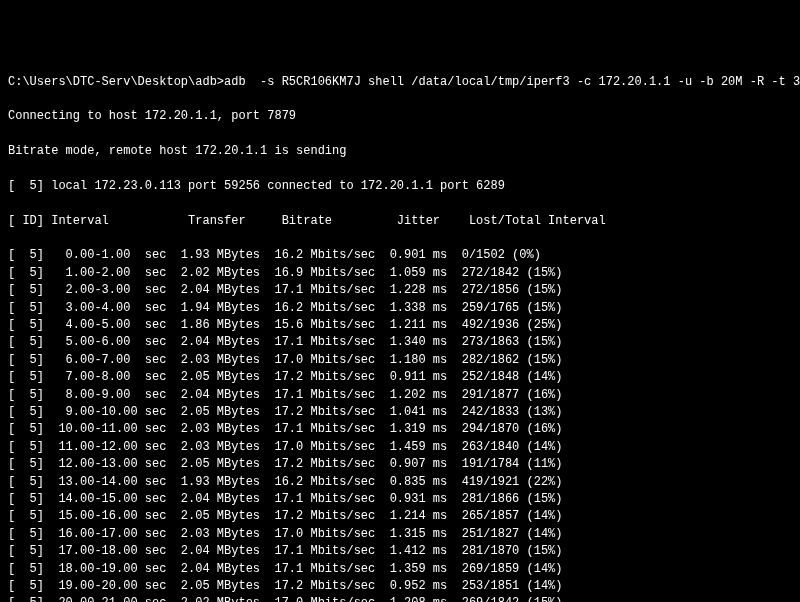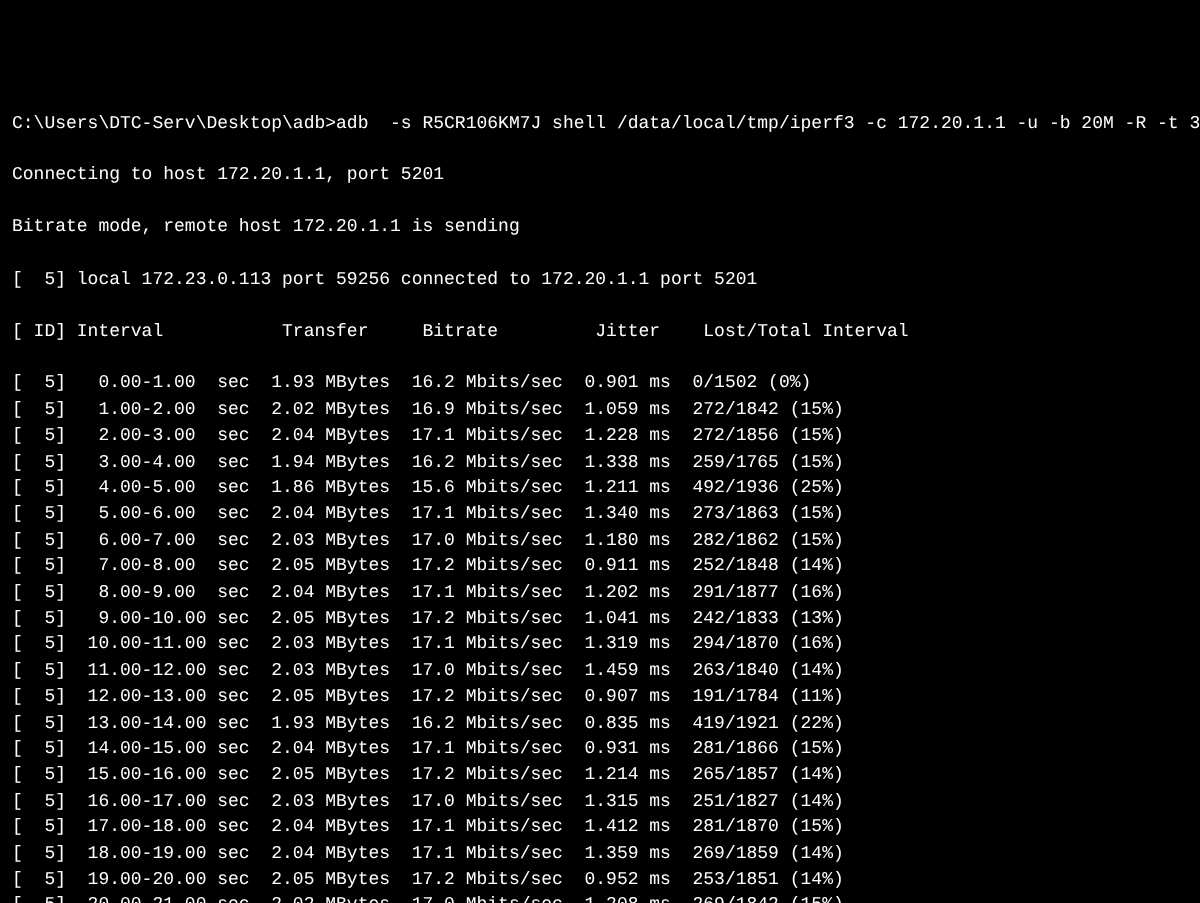--- a/index.html
+++ b/index.html
@@ -22,23 +22,23 @@
     .line {
       white-space: pre;
     }
   </style>
 </head>
 <body>
 
 
 
 <div class="line">C:\Users\DTC-Serv\Desktop\adb&gt;adb  -s R5CR106KM7J shell /data/local/tmp/iperf3 -c 172.20.1.1 -u -b 20M -R -t 30</div>
-<div class="line">Connecting to host 172.20.1.1, port 5201</div>
+<div class="line">Connecting to host 172.20.1.1, port 7879</div>
 <div class="line">Bitrate mode, remote host 172.20.1.1 is sending</div>
-<div class="line">[  5] local 172.23.0.113 port 59256 connected to 172.20.1.1 port 5201</div>
+<div class="line">[  5] local 172.23.0.113 port 59256 connected to 172.20.1.1 port 6289</div>
 <div class="line">[ ID] Interval           Transfer     Bitrate         Jitter    Lost/Total Interval</div>
 <div id="rows"><div class="line">[  5]   0.00-1.00  sec  1.93 MBytes  16.2 Mbits/sec  0.901 ms  0/1502 (0%)</div><div class="line">[  5]   1.00-2.00  sec  2.02 MBytes  16.9 Mbits/sec  1.059 ms  272/1842 (15%)</div><div class="line">[  5]   2.00-3.00  sec  2.04 MBytes  17.1 Mbits/sec  1.228 ms  272/1856 (15%)</div><div class="line">[  5]   3.00-4.00  sec  1.94 MBytes  16.2 Mbits/sec  1.338 ms  259/1765 (15%)</div><div class="line">[  5]   4.00-5.00  sec  1.86 MBytes  15.6 Mbits/sec  1.211 ms  492/1936 (25%)</div><div class="line">[  5]   5.00-6.00  sec  2.04 MBytes  17.1 Mbits/sec  1.340 ms  273/1863 (15%)</div><div class="line">[  5]   6.00-7.00  sec  2.03 MBytes  17.0 Mbits/sec  1.180 ms  282/1862 (15%)</div><div class="line">[  5]   7.00-8.00  sec  2.05 MBytes  17.2 Mbits/sec  0.911 ms  252/1848 (14%)</div><div class="line">[  5]   8.00-9.00  sec  2.04 MBytes  17.1 Mbits/sec  1.202 ms  291/1877 (16%)</div><div class="line">[  5]   9.00-10.00 sec  2.05 MBytes  17.2 Mbits/sec  1.041 ms  242/1833 (13%)</div><div class="line">[  5]  10.00-11.00 sec  2.03 MBytes  17.1 Mbits/sec  1.319 ms  294/1870 (16%)</div><div class="line">[  5]  11.00-12.00 sec  2.03 MBytes  17.0 Mbits/sec  1.459 ms  263/1840 (14%)</div><div class="line">[  5]  12.00-13.00 sec  2.05 MBytes  17.2 Mbits/sec  0.907 ms  191/1784 (11%)</div><div class="line">[  5]  13.00-14.00 sec  1.93 MBytes  16.2 Mbits/sec  0.835 ms  419/1921 (22%)</div><div class="line">[  5]  14.00-15.00 sec  2.04 MBytes  17.1 Mbits/sec  0.931 ms  281/1866 (15%)</div><div class="line">[  5]  15.00-16.00 sec  2.05 MBytes  17.2 Mbits/sec  1.214 ms  265/1857 (14%)</div><div class="line">[  5]  16.00-17.00 sec  2.03 MBytes  17.0 Mbits/sec  1.315 ms  251/1827 (14%)</div><div class="line">[  5]  17.00-18.00 sec  2.04 MBytes  17.1 Mbits/sec  1.412 ms  281/1870 (15%)</div><div class="line">[  5]  18.00-19.00 sec  2.04 MBytes  17.1 Mbits/sec  1.359 ms  269/1859 (14%)</div><div class="line">[  5]  19.00-20.00 sec  2.05 MBytes  17.2 Mbits/sec  0.952 ms  253/1851 (14%)</div><div class="line">[  5]  20.00-21.00 sec  2.02 MBytes  17.0 Mbits/sec  1.208 ms  269/1842 (15%)</div></div>
 
 
 
 
 
 
 
 

